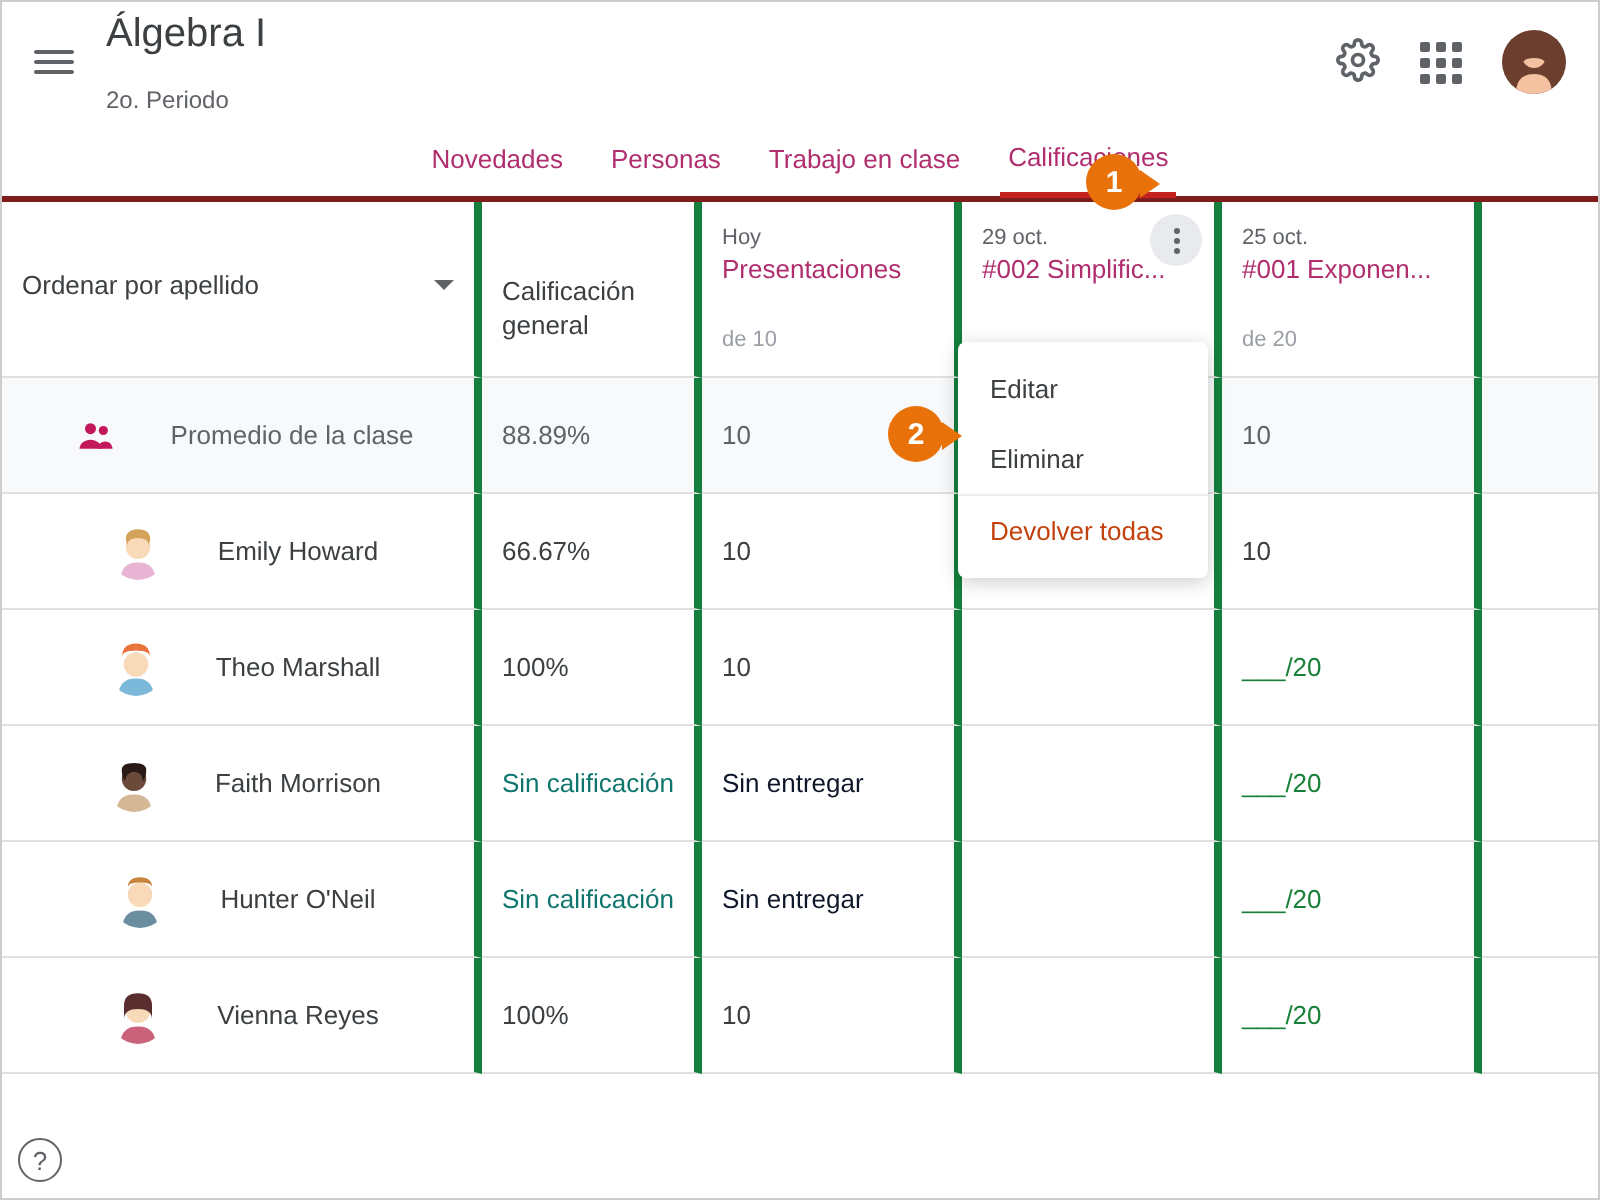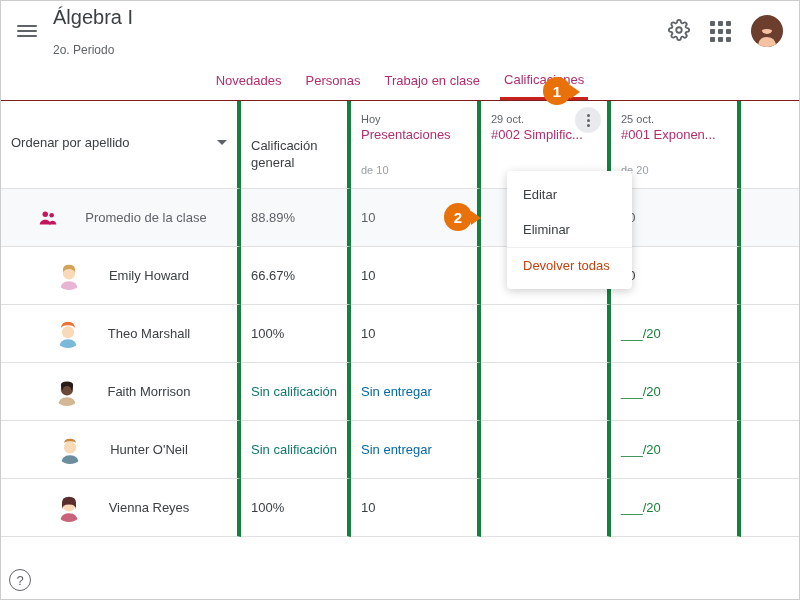--- a/index.html
+++ b/index.html
@@ -5,50 +5,50 @@
   * { box-sizing: border-box; margin: 0; padding: 0; }
   body { font-family: Arial, sans-serif; font-size: 13px; color: #3c4043; background: #fff; width: 800px; height: 600px; overflow: hidden; position: relative; border: 1px solid #ccc;}
   .header { display: flex; align-items: center; padding: 12px 16px; height: 60px; }
   .menu-icon { width: 20px; margin-right: 16px; cursor: pointer; }
   .menu-icon div { height: 2px; background: #5f6368; margin: 3px 0; border-radius: 1px;}
   .class-title { font-size: 20px; color: #3c4043; }
   .class-subtitle { font-size: 12px; color: #5f6368; margin-top:14px;}
   .header-spacer { flex: 1; }
   .gear-icon, .apps-icon { margin-right: 20px; cursor: pointer; color:#5f6368;}
   .avatar { width: 32px; height: 32px; border-radius: 50%; cursor: pointer; overflow:hidden;}
-  .tabs { display: flex; justify-content: center; gap: 16px; height: 40px; align-items:center; border-bottom:1px solid #7f1d1d;}
+  .tabs { display: flex; justify-content: center; gap: 16px; height: 40px; align-items:center; border-bottom:3px solid #7f1d1d;}
   .tab { color: #c5221f; font-size: 13px; font-weight: 500; cursor: pointer; padding: 10px 4px;}
   .tab.active { color: #c5221f; border-bottom: 3px solid #c5221f; }
   .tabs .tab { color: #c2185b; }
   .tabs .tab { color: #B02E6E; }
   .grid-container { display: grid; grid-template-columns: 240px 110px 130px 130px 130px 1fr; }
   .cell { border-bottom: 1px solid #e0e0e0; border-right:4px solid #15803d; padding: 12px 10px; display:flex; flex-direction:column; justify-content:center; min-height:58px;}
   .hdr { height: 88px; justify-content: space-between; }
   .hdr .date { font-size: 11px; color: #5f6368; }
   .hdr .title { color: #B02E6E; font-size: 13px; font-weight:400; line-height:1.2; margin-top:2px; cursor:pointer;}
   .hdr .of { font-size: 11px; color: #9aa0a6; margin-top:6px;}
   .sort-cell { display:flex; align-items:center; padding-bottom:16px; flex-direction:row;}
   .sort-text { font-size:13px; color:#3c4043; margin-right:6px;}
   .overall-cell { display:flex; flex-direction:column; justify-content:flex-end; padding-bottom:16px;}
   .overall-label { font-size:13px; color:#3c4043; line-height:1.3;}
   .row { display:contents; }
   .student-cell { display:flex; align-items:center; flex-direction:row; gap:26px; padding-left:16px;}
   .student-avatar { width:28px; height:28px; border-radius:50%; flex-shrink:0;}
   .student-name { font-size:13px; color:#3c4043;}
   .score { font-size:13px; color:#3c4043;}
   .sin-cal { color:#0f766e;text-align:center;}
-  .sin-entregar { color:#0369a1;}
+  .sin-entregar { color:#0f172a;}
   .dash20 { color:#188038;}
   .avg-row .cell { background:#f8f9fa; }
   .avg-row .score, .avg-row .student-name { color:#5f6368; font-weight:500;}
   .help-btn { position:absolute; bottom:8px; left:8px; width:22px; height:22px; border:1.5px solid #5f6368; border-radius:50%; display:flex; align-items:center; justify-content:center; color:#5f6368; font-size:13px; cursor:pointer; background:#fff;}
   .more-icon { width:26px; height:26px; border-radius:50%; background:#e8eaed; display:flex; align-items:center; justify-content:center; cursor:pointer;}
   .more-icon span{ display:flex; flex-direction:column; gap:2px;}
   .more-icon span i{ width:3px; height:3px; background:#5f6368; border-radius:50%; display:block;}
-  .menu-pop { position:absolute; top:170px; left:506px; width:125px; background:#fff; border-radius:4px; box-shadow:0 2px 10px rgba(0,0,0,0.2); padding:6px 0; z-index:50;}
+  .menu-pop { position:absolute; top:170px; left:478px; width:125px; background:#fff; border-radius:4px; box-shadow:0 2px 10px rgba(0,0,0,0.2); padding:6px 0; z-index:50;}
   .menu-pop .item { padding:10px 16px; font-size:13px; color:#3c4043; cursor:pointer;}
   .menu-pop .item.disabled { color:#c2410c; border-top:1px solid #eee; cursor:default;}
   .callout { position:absolute; width:28px; height:28px; border-radius:50%; background:#e8710a; color:#fff; font-weight:bold; display:flex; align-items:center; justify-content:center; font-size:15px; z-index:60;}
   .callout::after { content:''; position:absolute; width:0; height:0; }
   .callout.c1 { top:76px; left:542px;}
   .callout.c1::after { right:-9px; top:8px; border-left:10px solid #e8710a; border-top:7px solid transparent; border-bottom:7px solid transparent;}
   .callout.c2 { top:202px; left:443px;}
   .callout.c2::after { right:-9px; top:8px; border-left:10px solid #e8710a; border-top:7px solid transparent; border-bottom:7px solid transparent;}
   .hdr-cell3 { position:relative;}
   .more-wrap { position:absolute; top:6px; right:6px;}

